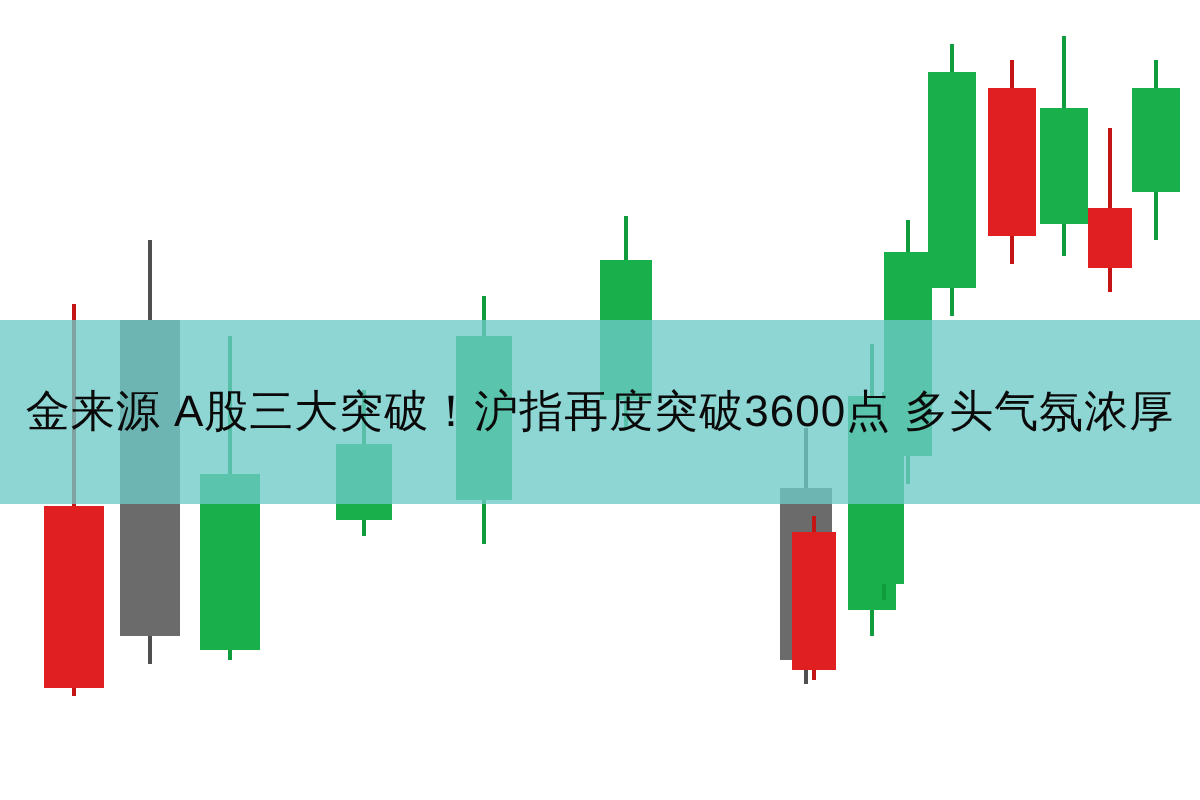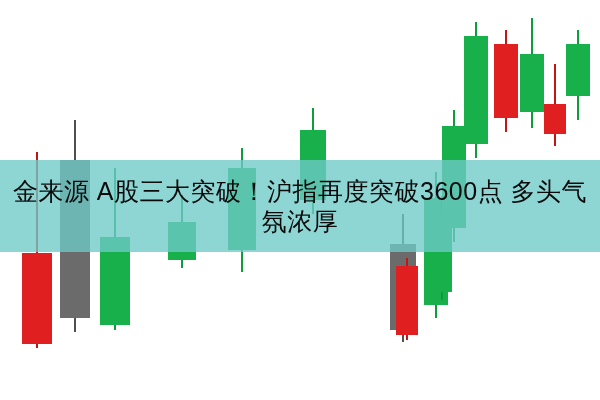--- a/index.html
+++ b/index.html
@@ -38,21 +38,21 @@
     position: absolute;
     left: 0;
     width: 600px;
     background: rgba(109, 202, 200, 0.78);
     display: flex;
     align-items: center;
     justify-content: center;
   }
   #banner-text {
     color: #0a0a0a;
-    font-size: 25px;
+    font-size: 22px;
     line-height: 30px;
     letter-spacing: 0.5px;
     text-align: center;
     padding: 0 8px;
     font-weight: 400;
     white-space: pre-wrap;
   }
 </style>
 </head>
 <body>

